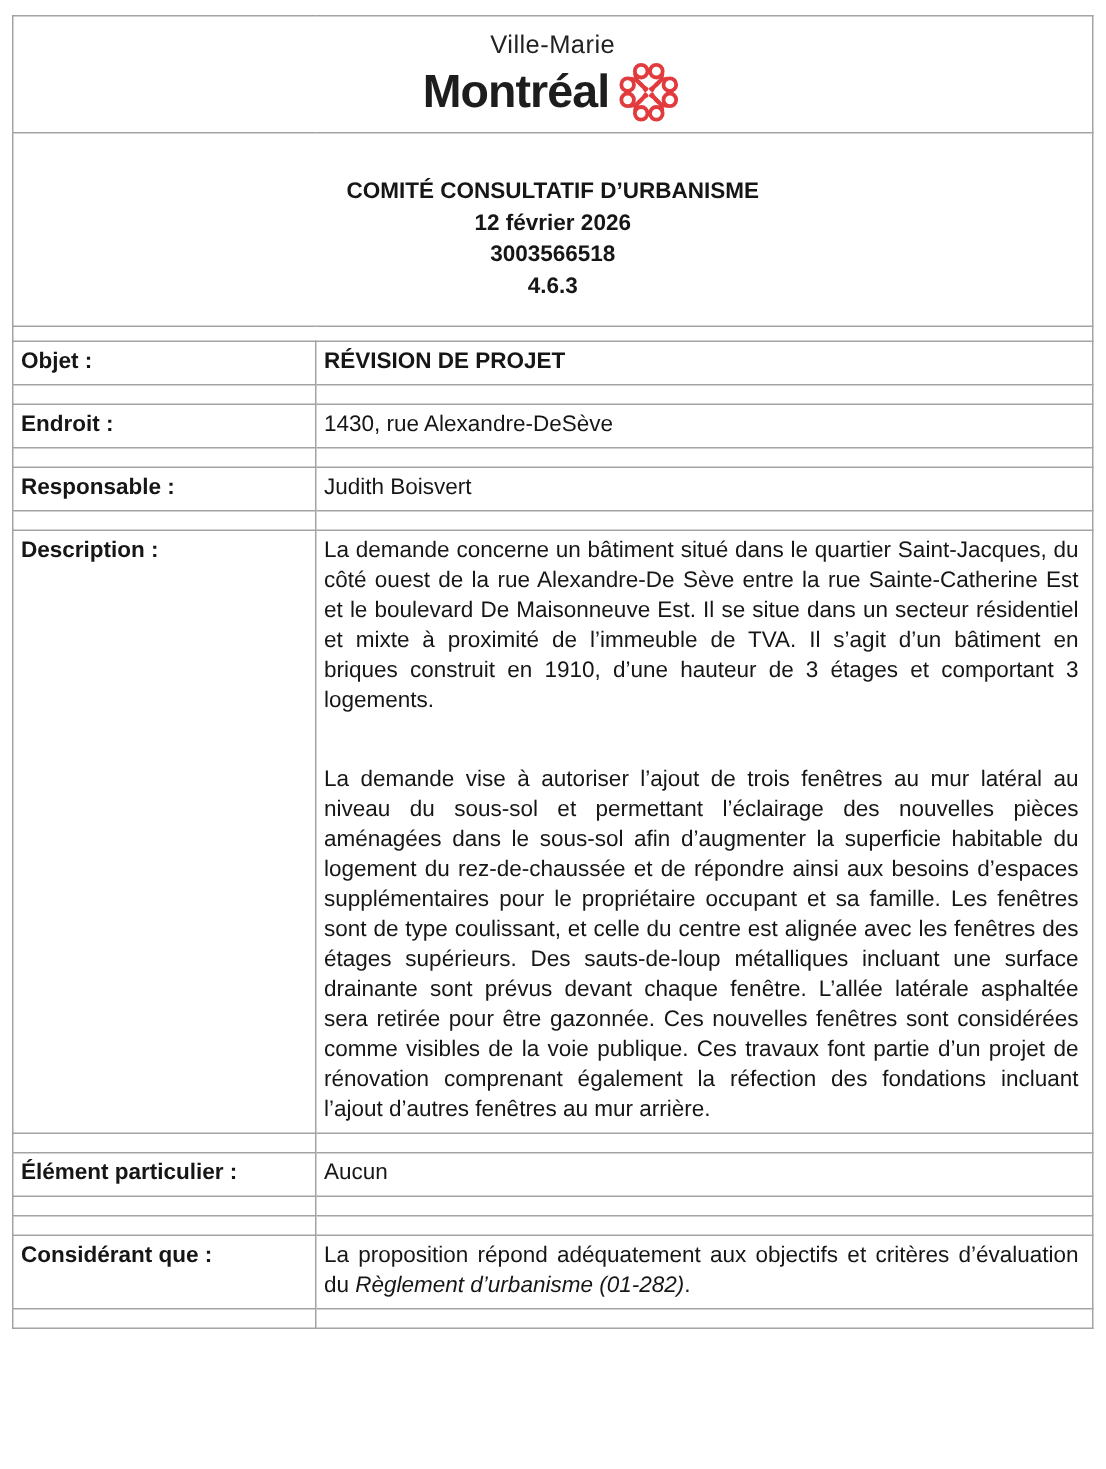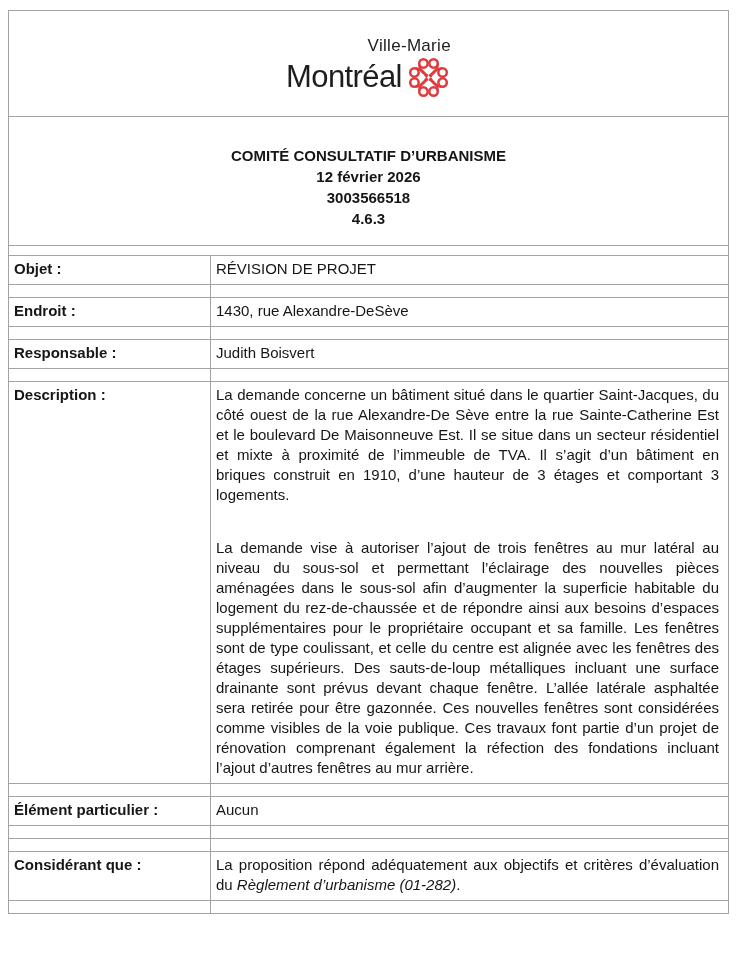--- a/index.html
+++ b/index.html
@@ -27,47 +27,47 @@
     color: #161616;
   }
   col.c-label { width: 202px; }
   td {
     border: 1px solid #a3a3a3;
     vertical-align: top;
     padding: 3px 9px 5px 5px;
     text-align: left;
   }
   td.label { font-weight: 700; }
-  td.bold-value { font-weight: 400; margin-top: 31px; }
+  td.bold-value { font-weight: 700; margin-top: 31px; }
   td.just { text-align: justify; }
   tr.spacer td { height: 13px; padding: 0; }
   tr.spacer-full td { height: 10px; padding: 0; }
 
   
   td.logo-cell { padding: 9px 0 8px 0; height: 78px; }
   .logo-block {
     display: flex;
     flex-direction: column;
-    align-items: flex-end;
+    align-items: center;
     width: fit-content;
-    margin: 16px auto;
+    margin: 0 auto;
   }
   .borough-name {
     font-size: 17px;
     line-height: 19px;
     letter-spacing: 0.3px;
     color: #222222;
     font-weight: 400;
   }
   .city-row {
     display: flex;
     align-items: flex-end;
   }
   .city-wordmark {
-    font-weight: 400;
+    font-weight: 700;
     font-size: 31px;
     line-height: 31px;
     letter-spacing: -0.6px;
     color: #1d1d1d;
   }
   svg.rosette {
     width: 45px;
     height: 45px;
     margin-left: 4px;
     margin-bottom: -8px;

